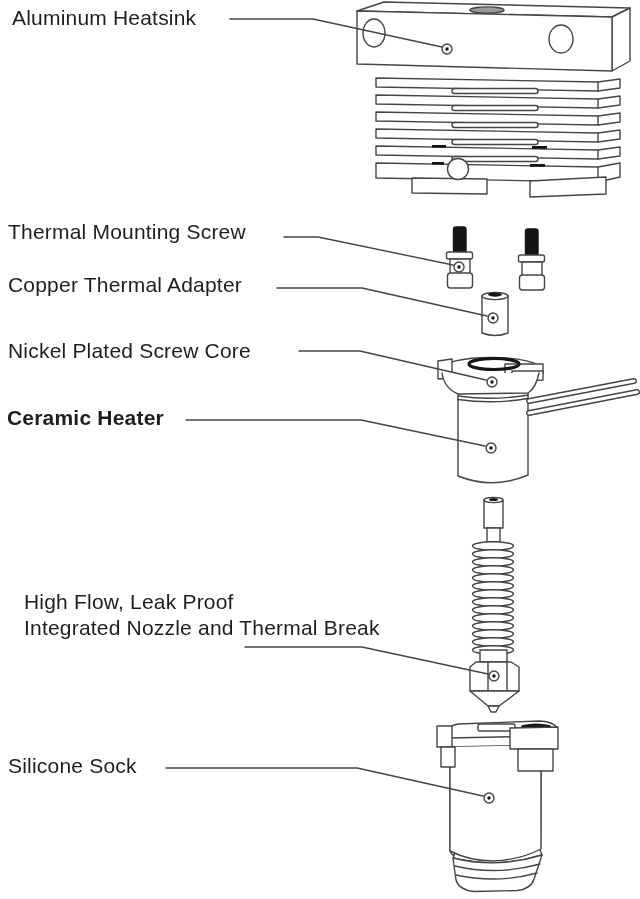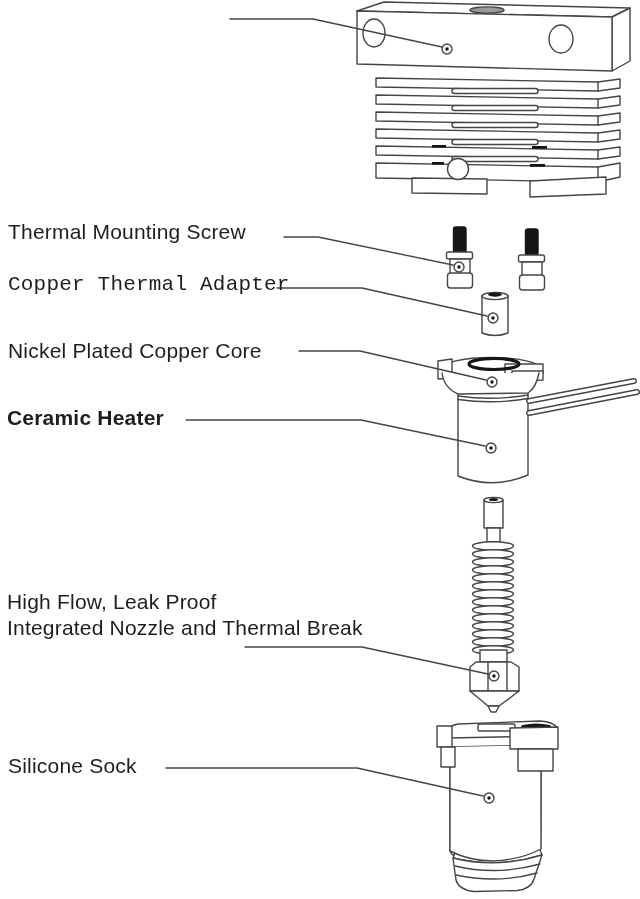--- a/index.html
+++ b/index.html
@@ -13,24 +13,24 @@
   .label{
     position:absolute;
     font-size:21px;
     line-height:26px;
     color:#1e1e1e;
     white-space:pre-line;
     letter-spacing:0.2px;
   }
   #lbl-heatsink{left:12px;top:5px;}
   #lbl-screw{left:8px;top:219px;}
-  #lbl-adapter{left:8px;top:272px;font-family:Liberation Mono, monospace;}
+  #lbl-adapter{left:8px;top:272px;}
   #lbl-core{left:8px;top:338px;}
   #lbl-heater{left:7px;top:405px;font-weight:bold;}
-  #lbl-nozzle{left:7px;top:589px;}
+  #lbl-nozzle{left:24px;top:589px;}
   #lbl-sock{left:8px;top:753px;text-align:center;}
 </style>
 </head>
 <body>
 
 <div class="stage">
 
   <svg class="diagram" width="640" height="899" viewBox="0 0 640 899" fill="none" stroke="#454545" stroke-width="1.4" stroke-linejoin="round" stroke-linecap="round">
 
     <g>
@@ -192,21 +192,22 @@
           <circle cx="494" cy="676" r="5"></circle>
           <circle cx="494" cy="676" r="1.7" fill="#151515" stroke="none"></circle>
         </g>
       <g>
           <circle cx="489" cy="798" r="5"></circle>
           <circle cx="489" cy="798" r="1.7" fill="#151515" stroke="none"></circle>
         </g>
     </g>
   </svg>
 
+  <div id="lbl-heatsink" class="label">Aluminum Heatsink</div>
   <div id="lbl-screw" class="label">Thermal Mounting Screw</div>
   <div id="lbl-adapter" class="label">Copper Thermal Adapter</div>
-  <div id="lbl-core" class="label">Nickel Plated Copper Core</div>
+  <div id="lbl-core" class="label">Nickel Plated Screw Core</div>
   <div id="lbl-heater" class="label">Ceramic Heater</div>
   <div id="lbl-nozzle" class="label">High Flow, Leak Proof
 Integrated Nozzle and Thermal Break</div>
   <div id="lbl-sock" class="label">Silicone Sock</div>
 
 </div>
 
 </body></html>

